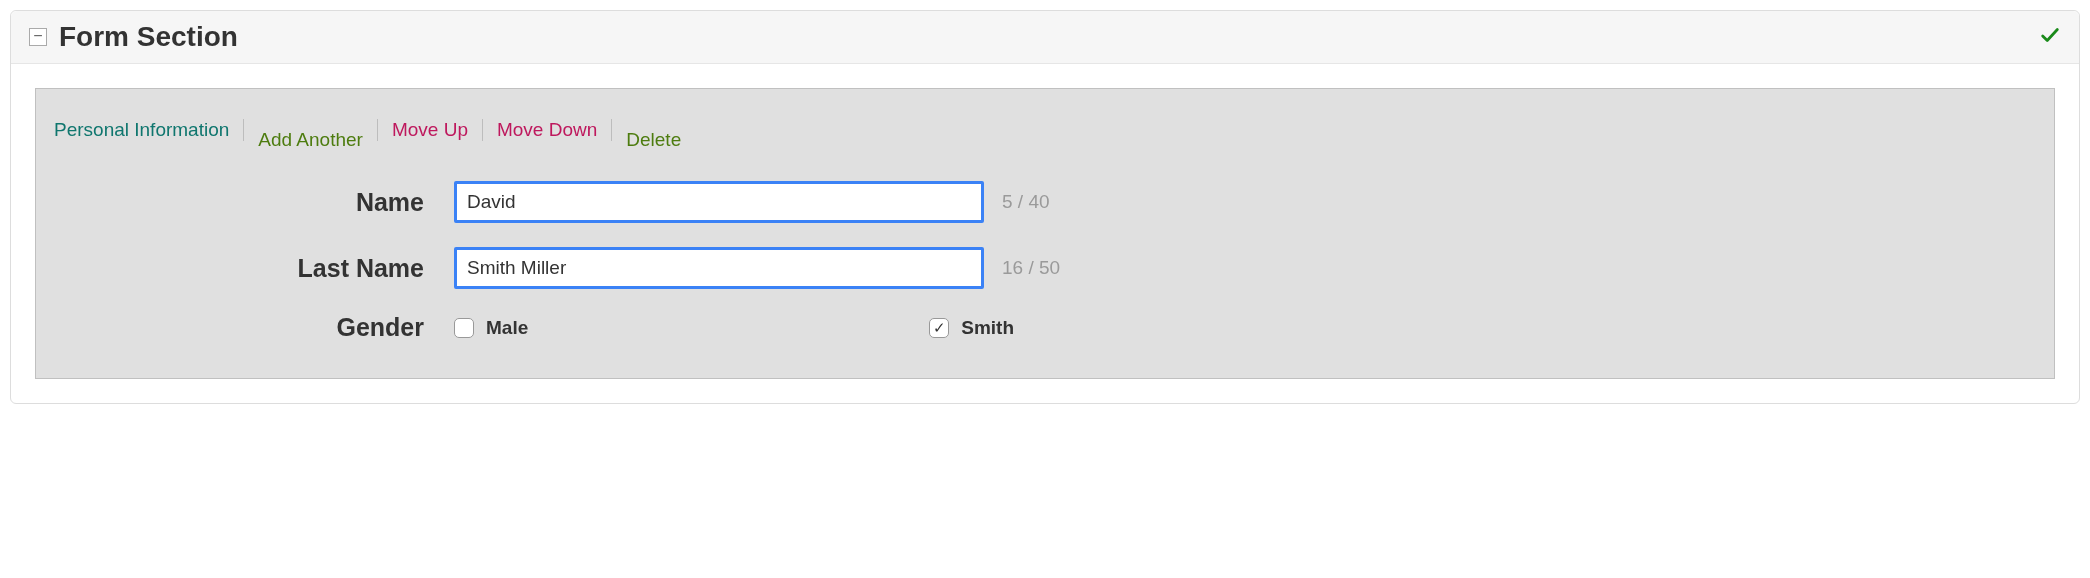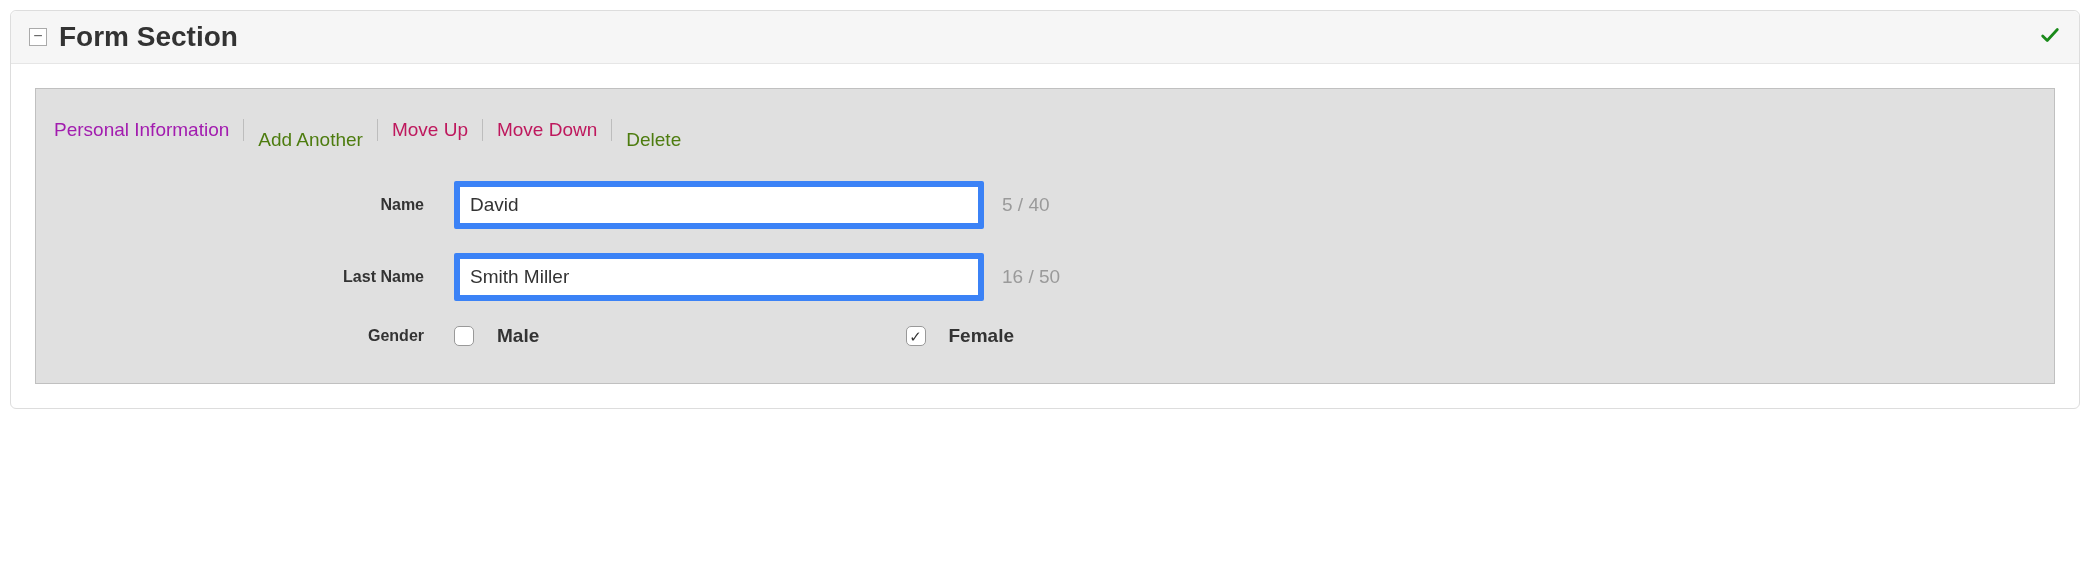--- a/index.html
+++ b/index.html
@@ -60,58 +60,58 @@
     gap: 14px;
     font-size: 19px;
     padding: 4px 0 18px 0;
     flex-wrap: wrap;
   }
   .tab-item { cursor: pointer; }
   .tab-sep {
     width: 1px; height: 22px;
     background: #bdbdbd;
   }
-  .tab-muted { color: #a21caf; cursor: default; }
+  .tab-muted { color: #0f766e; cursor: default; }
   .tab-link-active { color: #4d7c0f; margin-top: 20px; }
   .tab-link-disabled { color: #be185d; cursor: default; }
   .form-row {
     display: flex;
     align-items: center;
     padding: 12px 0;
   }
   .form-label {
     width: 400px;
     text-align: right;
     font-weight: 700;
-    font-size: 16px;
+    font-size: 25px;
     padding-right: 30px;
   }
   .text-input {
     width: 530px;
     font-size: 19px;
     padding: 7px 10px;
-    border: 6px solid #3b82f6;
+    border: 3px solid #3b82f6;
     border-radius: 2px;
     background: #fff;
     color: #333;
   }
   .char-count {
     color: #9a9a9a;
     font-size: 19px;
     margin-left: 18px;
   }
   .radio-group {
     display: flex;
     align-items: center;
     width: 560px;
   }
   .radio-item {
     display: flex;
     align-items: center;
-    gap: 23px;
+    gap: 12px;
   }
   .radio-item + .radio-item { margin-left: auto; }
   .radio-box {
     width: 20px; height: 20px;
     border: 1px solid #999;
     border-radius: 5px;
     background: #fff;
     display: inline-flex;
     align-items: center;
     justify-content: center;
@@ -174,20 +174,20 @@
 
       <div class="form-row">
         <div class="form-label">Gender</div>
         <div class="radio-group">
           <div class="radio-item">
             <span class="radio-box"></span>
             <span class="radio-label">Male</span>
           </div>
           <div class="radio-item">
             <span class="radio-box checked"></span>
-            <span class="radio-label">Female</span>
+            <span class="radio-label">Smith</span>
           </div>
         </div>
       </div>
 
     </div>
   </div>
 </div>
 
 </body></html>

